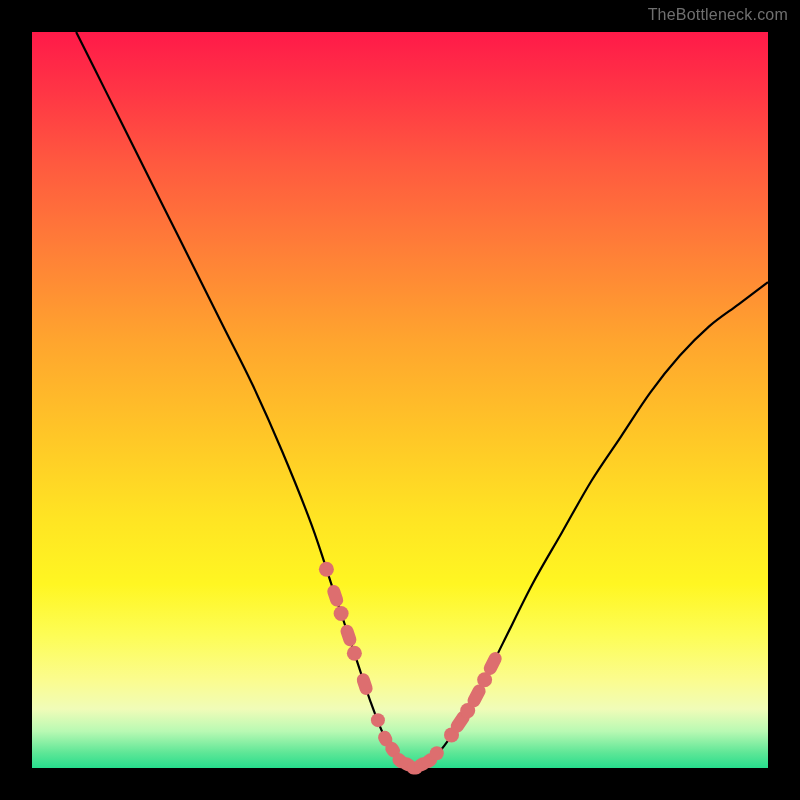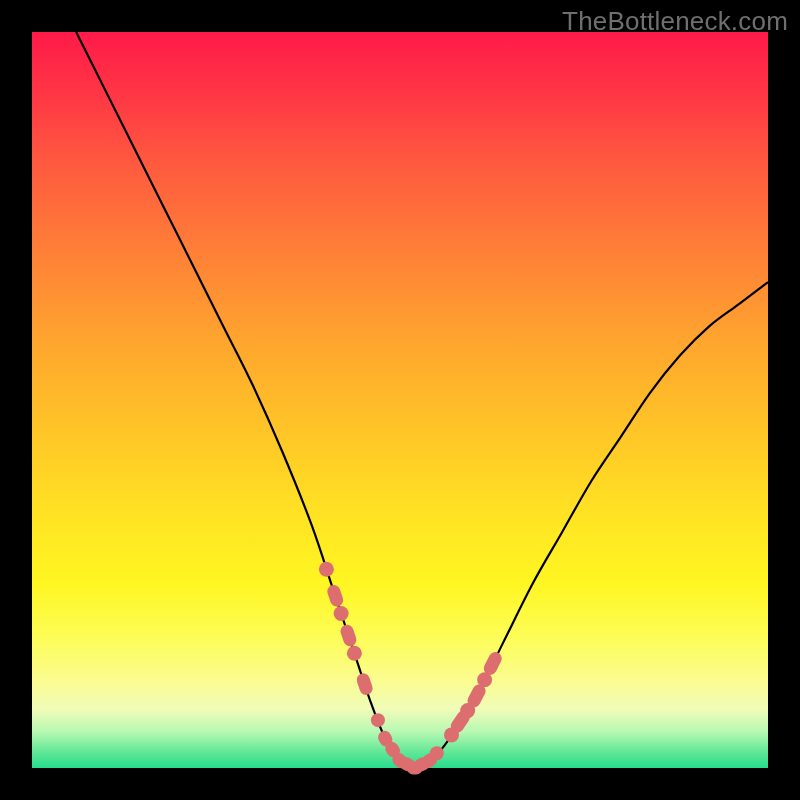--- a/index.html
+++ b/index.html
@@ -40,21 +40,21 @@
       #b9f9b3 95%,
       #5ce696 98%,
       #27dd8d 100%
     );
   }
   .watermark {
     position: absolute;
     top: 6px;
     right: 12px;
     color: #6f6f6f;
-    font-size: 26px;
+    font-size: 16px;
     letter-spacing: 0.2px;
     user-select: none;
   }
   svg.curve {
     position: absolute;
     left: 0;
     top: 0;
     width: 736px;
     height: 736px;
     overflow: visible;

